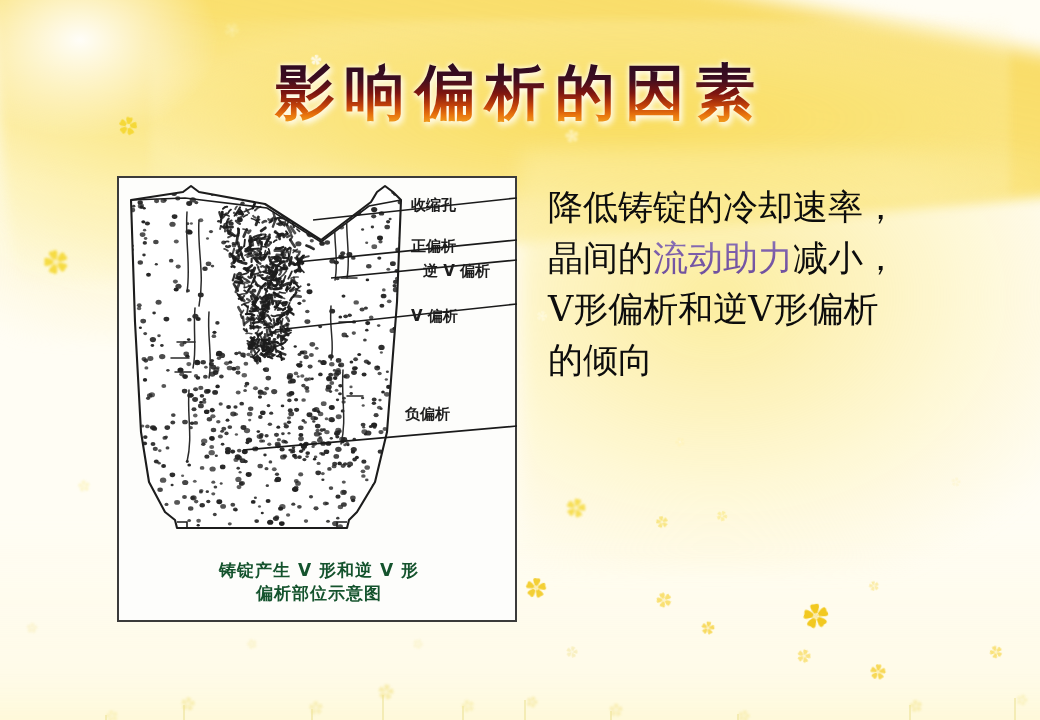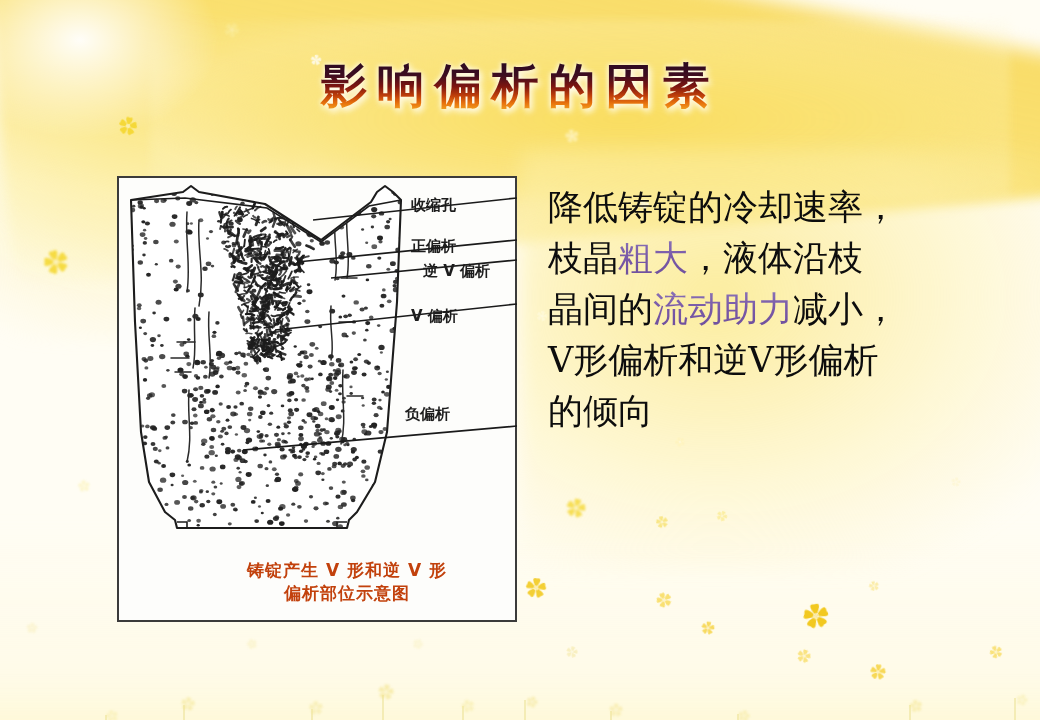--- a/index.html
+++ b/index.html
@@ -68,21 +68,21 @@
   
   .flower{position:absolute;transform-origin:50% 50%;}
   .flower svg{display:block;}
   .stem{position:absolute;background:rgba(235,225,150,0.55);width:2px;}
 
   
   #title{
     position:absolute;left:0;top:62px;width:1040px;text-align:center;
     font-family:"DejaVu Serif","Liberation Serif",serif;
     font-weight:700;
-    font-size:47px;
+    font-size:60px;
     line-height:1.0;
     letter-spacing:10px;
     background-image:linear-gradient(180deg,
         #2b0a22 0%,
         #3d0d20 28%,
         #7d1510 52%,
         #c0400a 72%,
         #e8730d 88%,
         #f09a1c 100%);
     -webkit-background-clip:text;
@@ -102,21 +102,21 @@
   #figure-inner{position:absolute;inset:0;}
   #ingot-svg{position:absolute;left:6px;top:4px;}
   .fig-label{
     position:absolute;
     font-family:"DejaVu Sans","Liberation Sans",sans-serif;
     font-size:15px;color:#1d1d1d;white-space:nowrap;font-weight:600;
   }
   .fig-caption{
     position:absolute;left:0;width:400px;text-align:center;
     font-family:"DejaVu Sans","Liberation Sans",sans-serif;
-    font-size:17px;font-weight:700;color:#c2410c;letter-spacing:1px;padding-left:28px;
+    font-size:17px;font-weight:700;color:#14532d;letter-spacing:1px;
   }
 
   
   #body-text{
     position:absolute;left:548px;top:182px;width:470px;
     font-family:"DejaVu Serif","Liberation Serif",serif;
     font-weight:400;
     font-size:35px;
     line-height:51px;
     color:#0d0d0d;
@@ -1695,23 +1695,20 @@
       <div class="fig-caption" style="top:381px;">铸锭产生 V 形和逆 V 形</div>
       <div class="fig-caption" style="top:404px;">偏析部位示意图</div>
     </div>
   </div>
 
   <div id="body-text">
     <div>
       <span>降低铸锭的冷却速率，</span>
     </div>
     <div>
-      <span>枝晶</span><span class="hl">粗大</span><span>，液体沿枝</span>
-    </div>
-    <div>
       <span>晶间的</span><span class="hl">流动助力</span><span>减小，</span>
     </div>
     <div>
       <span class="lat">V形偏析和逆V形偏析</span>
     </div>
     <div>
       <span>的倾向</span>
     </div>
   </div>
 

